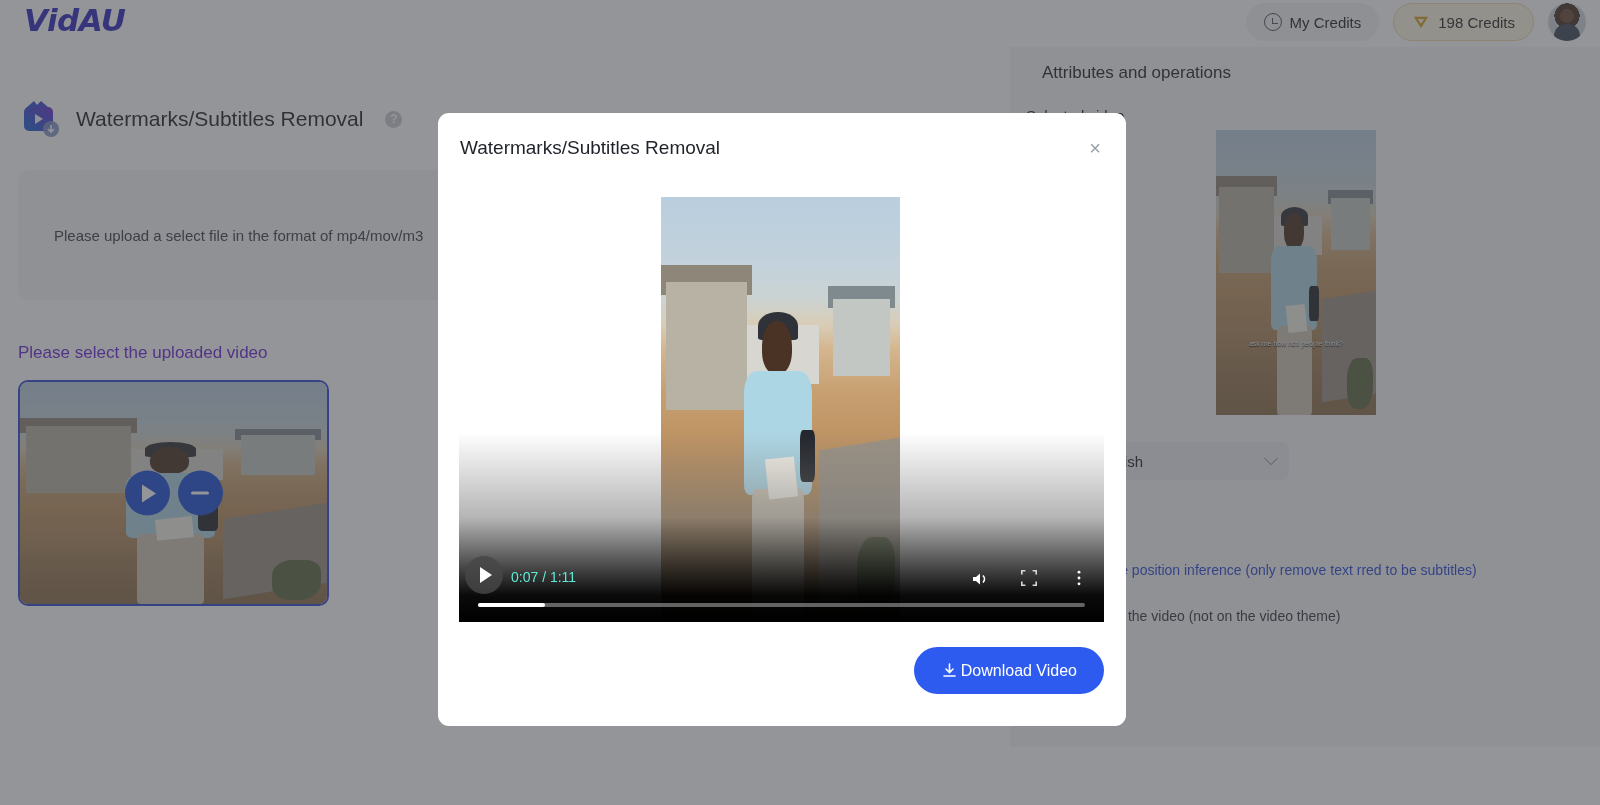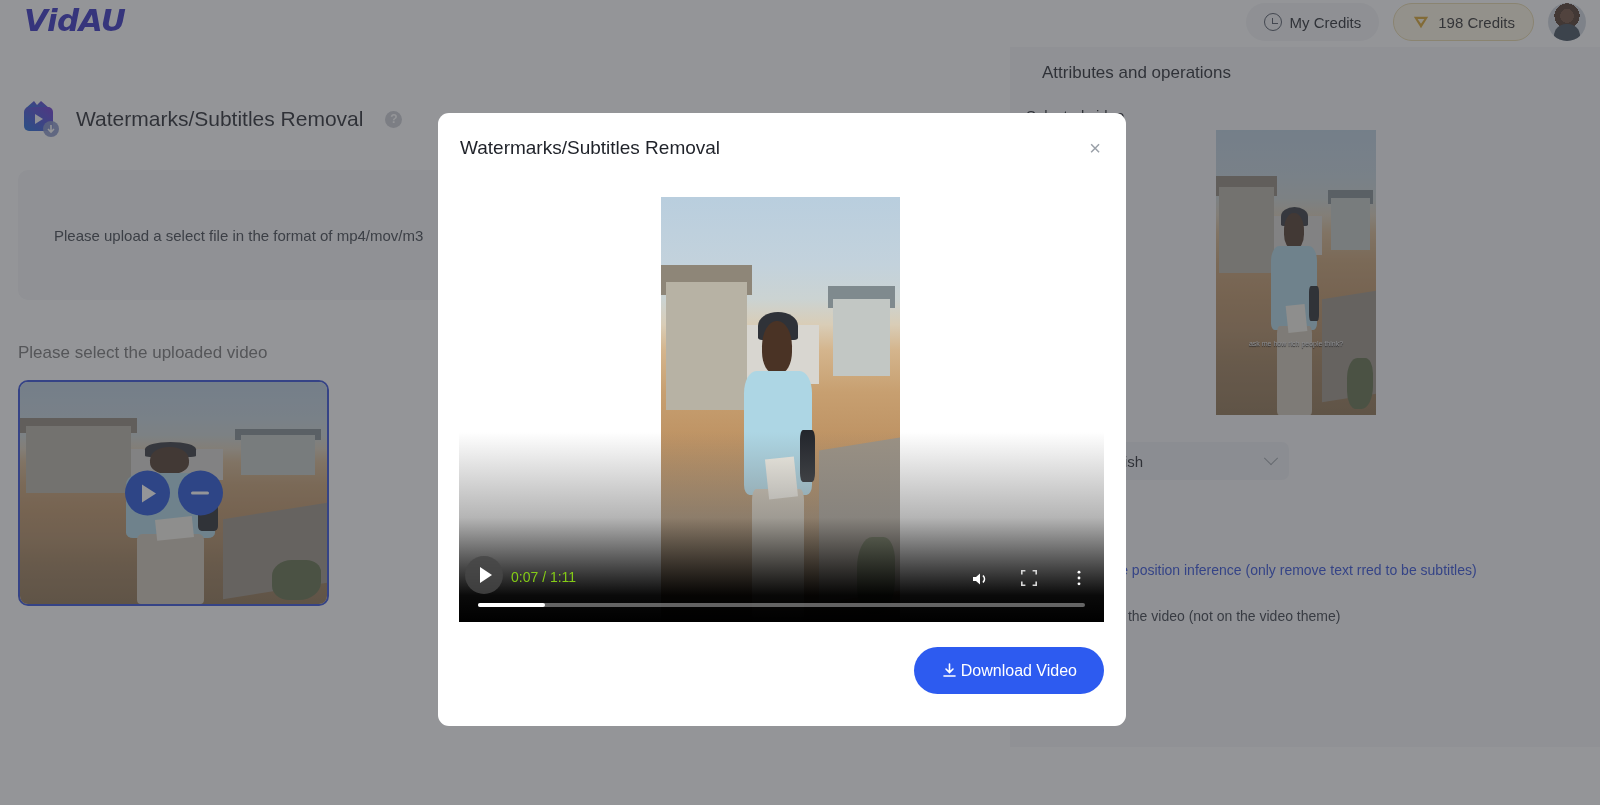--- a/index.html
+++ b/index.html
@@ -57,21 +57,21 @@
   }
   .page-title { font-size:21px; color:#1f2229; }
 
   .upload-box {
     position:absolute; left:18px; top:170px; width:974px; height:130px;
     background:#f5f6f8; border-radius:10px;
     display:flex; align-items:center; padding-left:36px;
     font-size:15px; color:#3c4149; overflow:hidden; white-space:nowrap;
   }
 
-  .select-label { position:absolute; left:18px; top:343px; font-size:17px; color:#737373; }
+  .select-label { position:absolute; left:18px; top:343px; font-size:17px; color:#6d28d9; }
 
   .thumb {
     position:absolute; left:18px; top:380px; width:311px; height:226px;
     border:2px solid #2d4bd8; border-radius:10px; overflow:hidden;
   }
   .thumb-img { position:absolute; inset:0; }
   .thumb-ctrls { position:absolute; left:50%; top:50%; transform:translate(-50%,-50%); display:flex; gap:8px; }
   .circle-btn {
     width:45px; height:45px; border-radius:50%; background:#1d4ed8;
     display:flex; align-items:center; justify-content:center;
@@ -128,21 +128,21 @@
   .player-grad {
     position:absolute; left:0; right:0; bottom:0; height:190px;
     background:linear-gradient(to bottom, rgba(255,255,255,0) 0%, rgba(120,120,120,0.55) 45%, rgba(0,0,0,0.96) 86%, #000 100%);
   }
   .ctrl-bar { position:absolute; left:0; right:0; bottom:0; height:74px; }
   .play-circle {
     position:absolute; left:6px; bottom:28px; width:38px; height:38px; border-radius:50%;
     background:rgba(70,70,70,0.85); display:flex; align-items:center; justify-content:center;
   }
   .play-tri { width:0;height:0; border-left:12px solid #fff; border-top:8px solid transparent; border-bottom:8px solid transparent; margin-left:3px;}
-  .time { position:absolute; left:52px; bottom:37px; color:#84cc16; font-size:14px; }
+  .time { position:absolute; left:52px; bottom:37px; color:#5eead4; font-size:14px; }
   .right-ctrls { position:absolute; right:14px; bottom:33px; display:flex; align-items:center; gap:30px; }
   .vol-ic, .fs-ic, .kebab-ic { width:20px; height:20px; position:relative; }
   .progress { position:absolute; left:19px; right:19px; bottom:15px; height:4px; background:rgba(255,255,255,0.38); border-radius:2px; }
   .progress-fill { position:absolute; left:0; top:0; height:4px; width:11%; background:#ffffff; border-radius:2px; }
 
   .dl-btn {
     position:absolute; right:22px; bottom:32px; height:47px; padding:6px 27px;
     background:#2d5bf0; border-radius:24px; color:#fff; font-size:16px;
     display:flex; align-items:center; gap:3px; cursor:pointer;
   }

